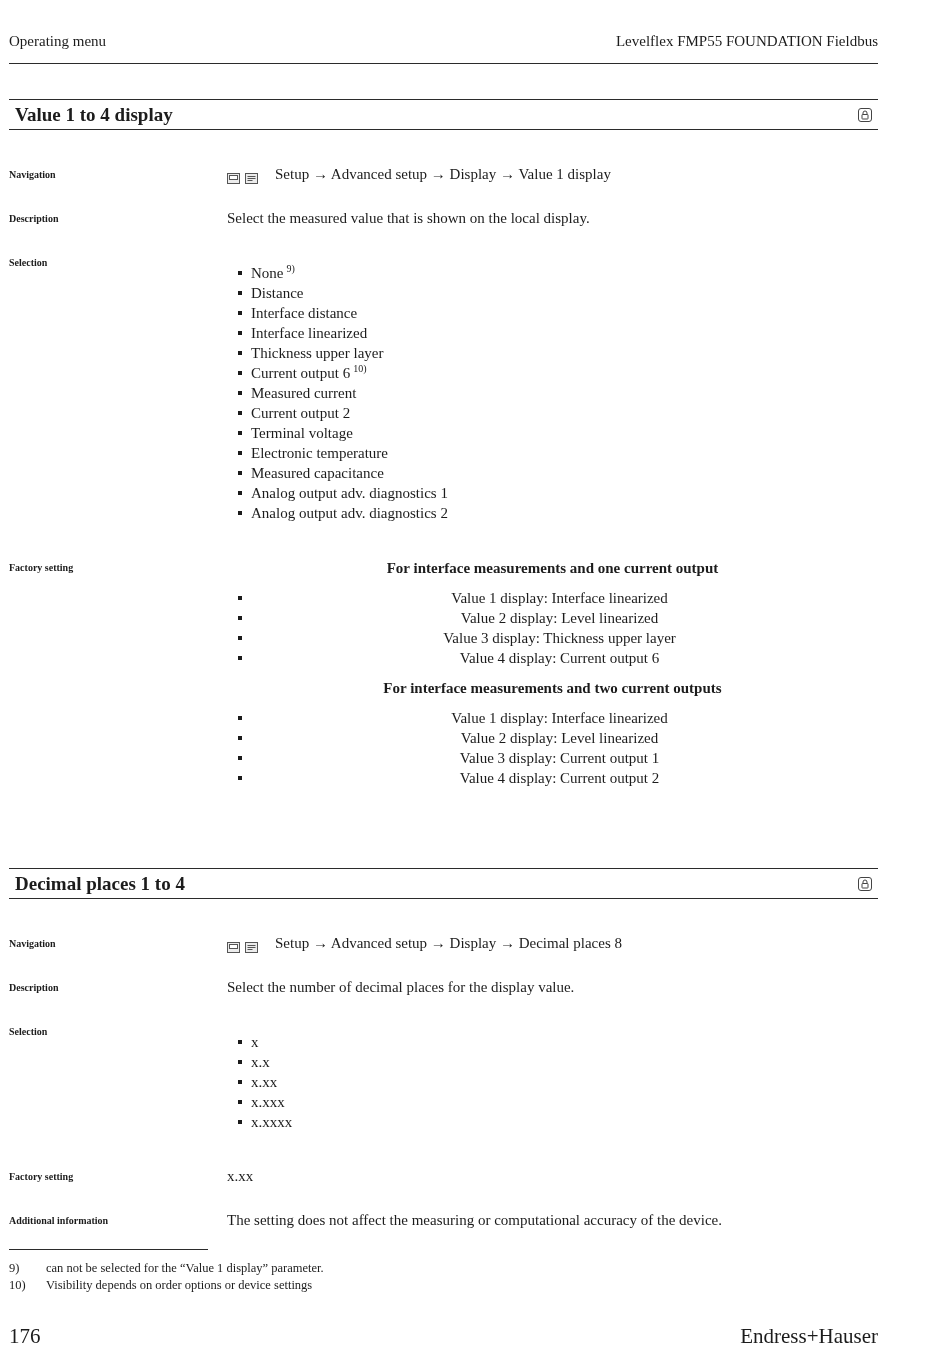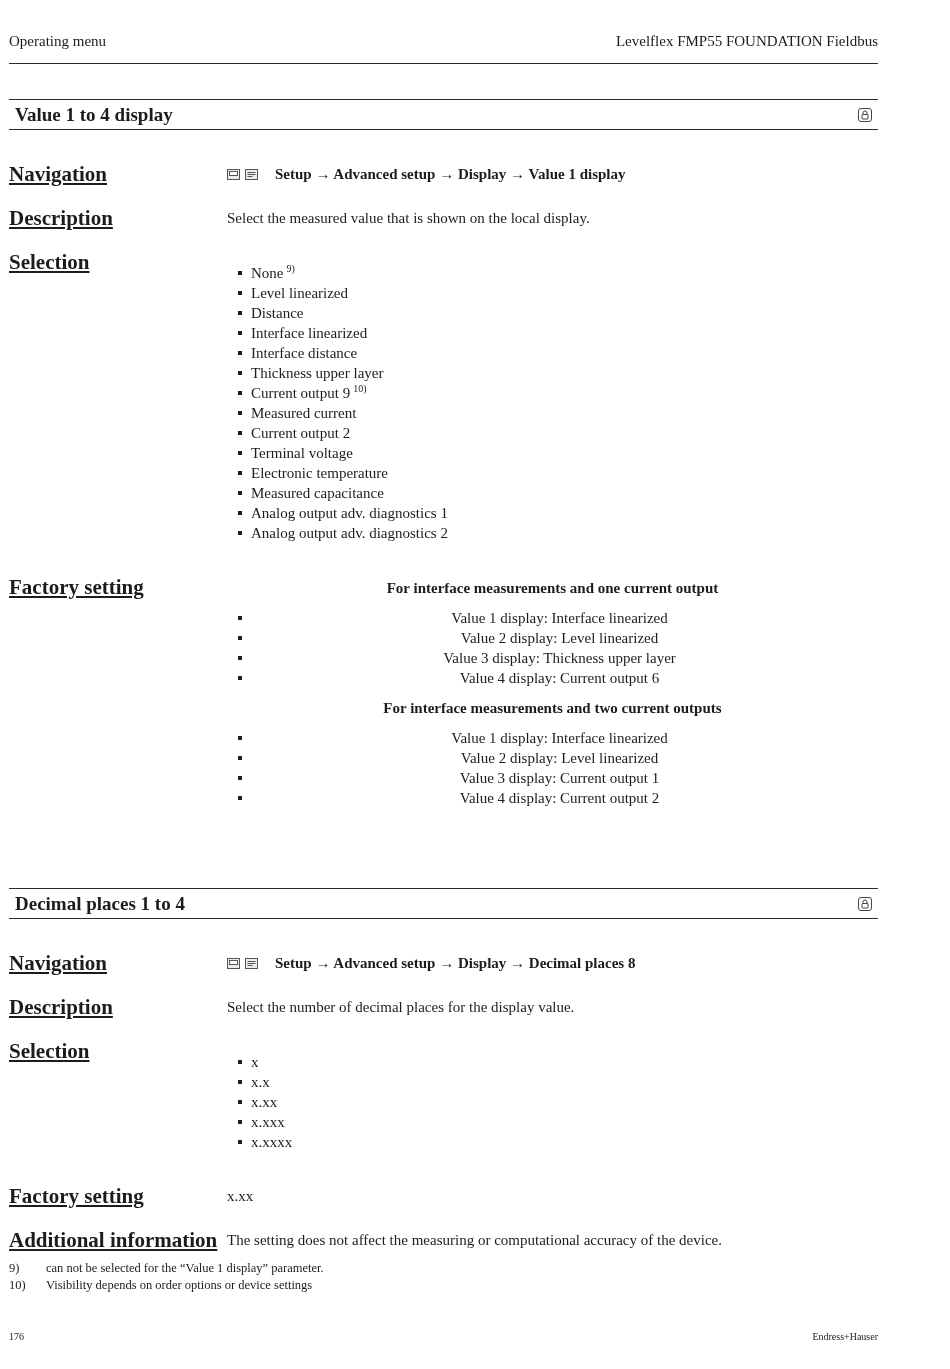--- a/index.html
+++ b/index.html
@@ -24,50 +24,50 @@
   .bar {
     display: flex; justify-content: space-between; align-items: center;
     border-top: 1px solid #2b2b2b; border-bottom: 1px solid #2b2b2b;
     padding: 6px 6px;
   }
   .bar .title { font-weight: bold; font-size: 19px; line-height: 17px; }
   .lockwrap { display: inline-flex; align-items: center; }
 
   .rows { margin-top: 35px; }
   .row { display: flex; margin-bottom: 25px; }
-  .row .label { flex: 0 0 218px; width: 218px; font-weight: bold; font-size: 21px; line-height: 19px; text-decoration: underline; }
+  .row .label { flex: 0 0 218px; width: 218px; font-weight: bold; font-size: 10px; line-height: 19px; }
   .row .content { flex: 1; font-size: 15px; line-height: 19px; }
 
   ul.bullets { list-style: none; margin: 10px; padding: 0; }
   ul.bullets li { position: relative; padding-left: 14px; line-height: 20px; font-size: 15px; }
   ul.bullets li::before {
     content: ""; position: absolute; left: 1px; top: 8px;
     width: 4px; height: 4px; background: #1c1c1c;
   }
   sup.fnref { font-size: 10px; line-height: 0; margin-left: 3px; }
 
   .group { margin-bottom: 9px; text-align: center; }
   .group:last-child { margin-bottom: 0; }
   .group-heading { font-weight: bold; font-size: 15px; line-height: 20px; }
 
-  .navline { display: flex; align-items: center; font-weight: bold; }
+  .navline { display: flex; align-items: flex-end; }
   .navicons { display: inline-flex; gap: 5px; margin-right: 17px; }
   .navicon { display: inline-flex; }
 
   
   .footnotes { position: absolute; left: 9px; top: 1249px; font-size: 12.5px; line-height: 17px; }
   .fn-rule { width: 199px; border-top: 1px solid #2b2b2b; margin-bottom: 10px; }
   .fn-item { display: flex; }
   .fn-id { flex: 0 0 37px; width: 37px; }
 
   
   .pagefoot {
     position: absolute; left: 9px; right: 72px; top: 1327px;
     display: flex; justify-content: space-between;
-    font-size: 10px; line-height: 19px;
+    font-size: 21px; line-height: 19px;
   }
 </style>
 </head>
 <body>
 
 <div class="page">
 
   <header class="pagehead">
     <span>Operating menu</span>
     <span>Levelflex FMP55 FOUNDATION Fieldbus</span>
@@ -112,26 +112,25 @@
           </div>
           <div class="row">
             <div class="label">Description</div>
             <div class="content"><span>Select the measured value that is shown on the local display.</span></div>
           </div>
           <div class="row">
             <div class="label">Selection</div>
             <div class="content">
               <ul class="bullets">
                 <li><span>None</span><sup class="fnref">9)</sup></li>
-                <li><span>Level linearized</span></li>
                 <li><span>Distance</span></li>
+                <li><span>Interface distance</span></li>
                 <li><span>Interface linearized</span></li>
-                <li><span>Interface distance</span></li>
                 <li><span>Thickness upper layer</span></li>
-                <li><span>Current output 9</span><sup class="fnref">10)</sup></li>
+                <li><span>Current output 6</span><sup class="fnref">10)</sup></li>
                 <li><span>Measured current</span></li>
                 <li><span>Current output 2</span></li>
                 <li><span>Terminal voltage</span></li>
                 <li><span>Electronic temperature</span></li>
                 <li><span>Measured capacitance</span></li>
                 <li><span>Analog output adv. diagnostics 1</span></li>
                 <li><span>Analog output adv. diagnostics 2</span></li>
               </ul>
             </div>
           </div>

